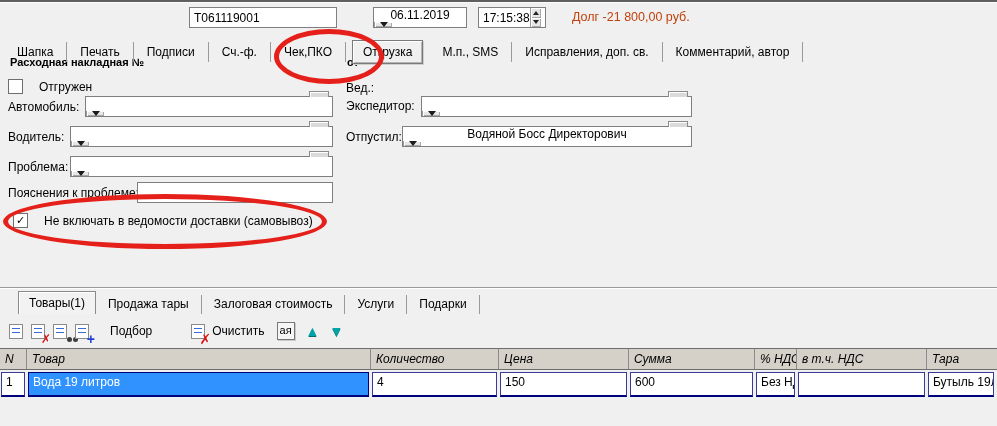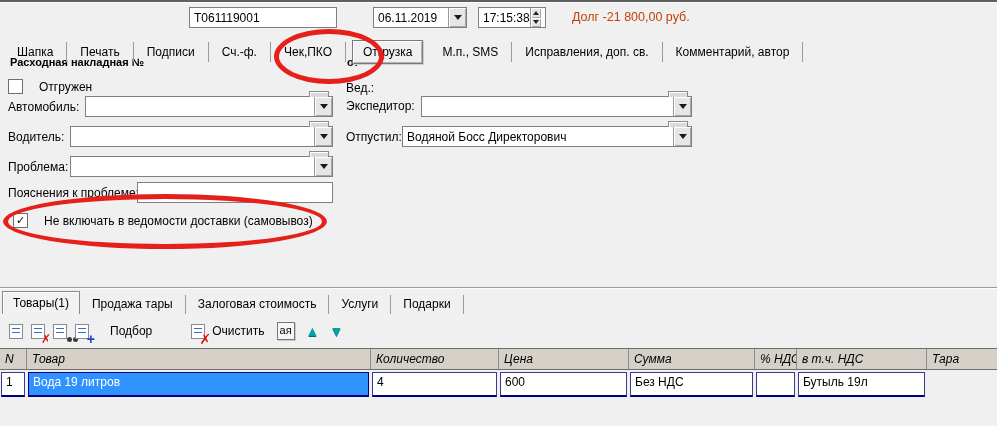--- a/index.html
+++ b/index.html
@@ -6,41 +6,41 @@
   body{font-family:"Liberation Sans","DejaVu Sans",sans-serif;font-size:12px;color:#000;}
   .screen{position:relative;width:997px;height:426px;background:#f0f0f0;overflow:hidden;}
   .topline{position:absolute;left:0;top:0;width:100%;height:2px;background:#5f5f5f;border-bottom:1px solid #fdfdfd;}
   .lbl{position:absolute;white-space:nowrap;}
   .bold{font-weight:bold;font-size:11px;margin-top:45px;}
   
   .field{position:absolute;height:21px;background:#fff;border:1px solid #7f7f7f;box-sizing:border-box;
          display:flex;align-items:center;padding:0 4px;white-space:nowrap;overflow:hidden;}
   
   .combo{position:absolute;height:21px;background:#fff;border:1px solid #7f7f7f;box-sizing:border-box;
-         display:flex;align-items:center;}
+         display:flex;align-items:center;flex-direction:column;}
   .combo .combo-val{flex:1;padding:0 4px;white-space:nowrap;overflow:hidden;}
   .combo-btn{width:17px;align-self:stretch;background:#e6e6e6;border-left:1px solid #9a9a9a;
          box-shadow:inset 1px 1px 0 #ffffff, inset -1px -1px 0 #a8a8a8;display:flex;align-items:center;justify-content:center;}
   .tri-down{width:0;height:0;border-left:4px solid transparent;border-right:4px solid transparent;border-top:5px solid #1a1a1a;}
   .notch{position:absolute;top:-6px;right:3px;width:18px;height:5px;background:#dadada;
          border:1px solid #8a8a8a;border-bottom:none;box-shadow:inset 1px 1px 0 #fff;}
   
   .spin{margin-left:auto;display:flex;flex-direction:column;width:15px;align-self:stretch;border-left:1px solid #9a9a9a;}
   .spin i{flex:1;background:#e6e6e6;box-shadow:inset 1px 1px 0 #fff, inset -1px -1px 0 #a8a8a8;
           display:flex;align-items:center;justify-content:center;}
   .spin i b{display:block;width:0;height:0;border-left:3px solid transparent;border-right:3px solid transparent;}
   .spin .up b{border-bottom:4px solid #222;}
   .spin .dn b{border-top:4px solid #222;}
   .debt{position:absolute;color:#c2410c;font-size:12.5px;white-space:nowrap;}
   
   .tabbar{position:absolute;left:4px;top:38px;height:27px;display:flex;align-items:center;}
   .tabbar .tab{padding:0 13px;height:20px;line-height:20px;border-right:1px solid #9a9a9a;white-space:nowrap;cursor:default;}
   .tabbar .tab.active{border:1px solid #7a7a7a;background:#f0f0f0;height:22px;line-height:22px;margin:0 6px;
         box-shadow:inset 1px 1px 0 #ffffff, inset -1px -1px 0 #b4b4b4, 1px 1px 0 #cfcfcf;padding:0 10px;}
-  .tabbar2{position:absolute;left:0;top:291px;height:23px;display:flex;align-items:flex-end;}
+  .tabbar2{position:absolute;left:0;top:291px;height:23px;display:flex;align-items:flex-end;padding-left:16px;}
   .tabbar2 .tab{padding:0 12px;height:19px;line-height:19px;border-right:1px solid #9a9a9a;white-space:nowrap;}
   .tabbar2 .tab.active{border:1px solid #8a8a8a;border-bottom:none;background:#f2f2f2;height:22px;line-height:22px;
         box-shadow:inset 1px 1px 0 #ffffff;padding:0 10px;margin-left:2px;}
   .hgroove{position:absolute;left:0;width:100%;height:1px;background:#9a9a9a;border-bottom:1px solid #fdfdfd;}
   
   .chk{position:absolute;display:flex;align-items:center;gap:16px;white-space:nowrap;}
   .chk .box{width:13px;height:13px;background:#fff;border:1px solid #6e6e6e;display:flex;align-items:center;justify-content:center;
         font-size:11px;font-weight:bold;line-height:13px;}
   
   .ellipse{position:absolute;border:5px solid #e5201a;border-radius:50%;pointer-events:none;z-index:20;}
@@ -230,18 +230,19 @@
     <span class="hc">Сумма</span>
     <span class="hc">% НДС</span>
     <span class="hc">в т.ч. НДС</span>
     <span class="hc" style="border-right:none">Тара</span>
   </div>
 
   <div class="grid-row">
     <span class="dc">1</span>
     <span class="dc sel">Вода 19 литров</span>
     <span class="dc">4</span>
+    <span class="dc">150</span>
     <span class="dc">600</span>
     <span class="dc">Без НДС</span>
     <span class="dc"></span>
     <span class="dc">Бутыль 19л</span>
   </div>
 </div>
 
 </body></html>

